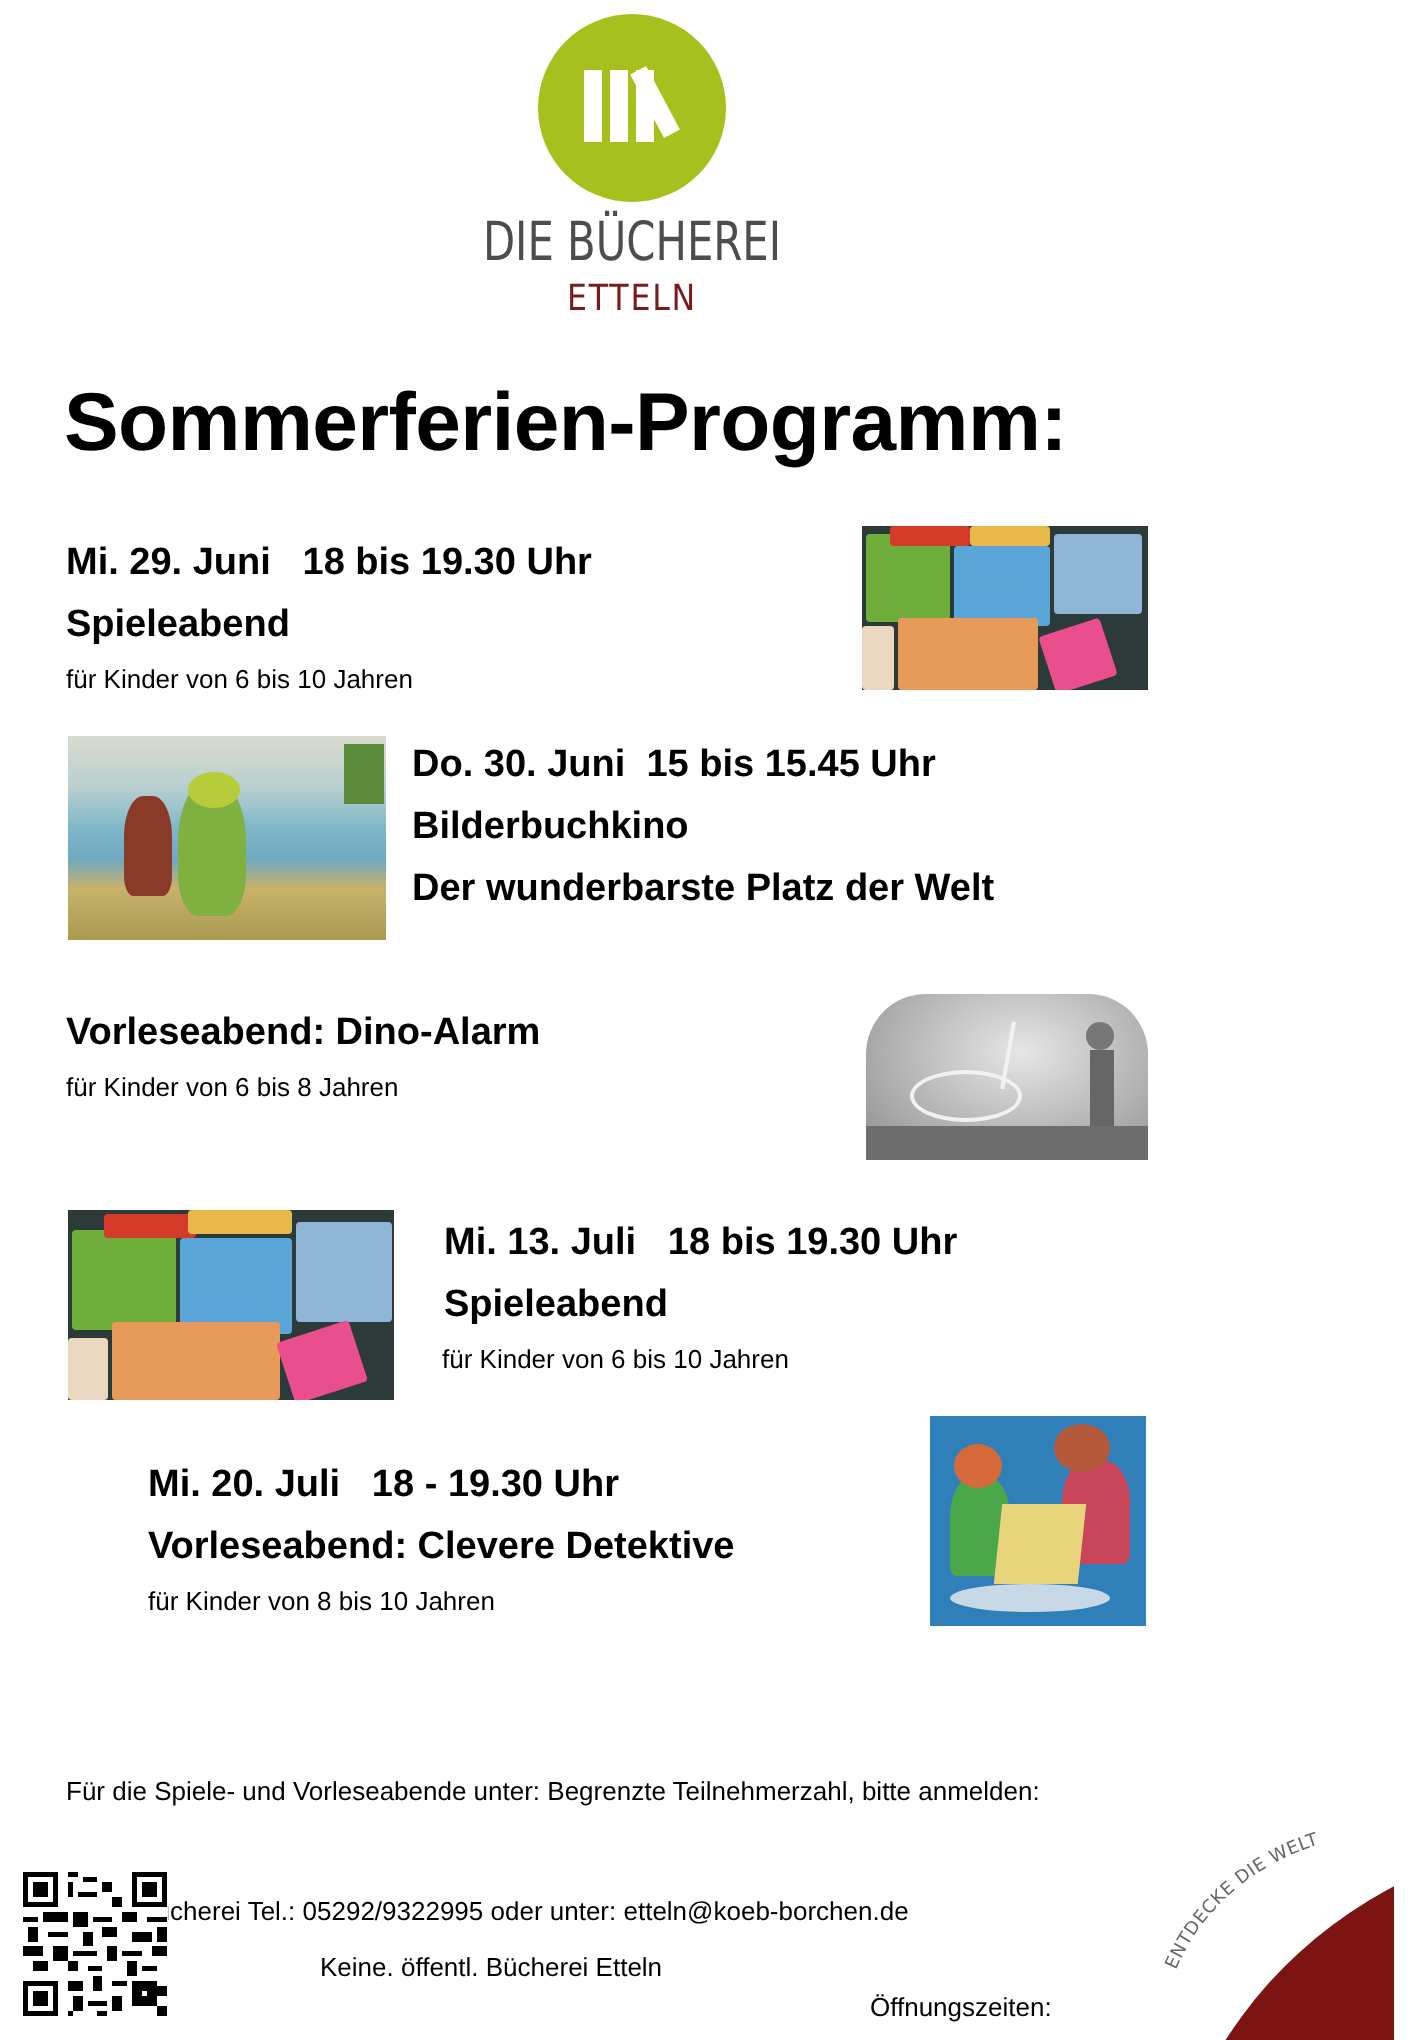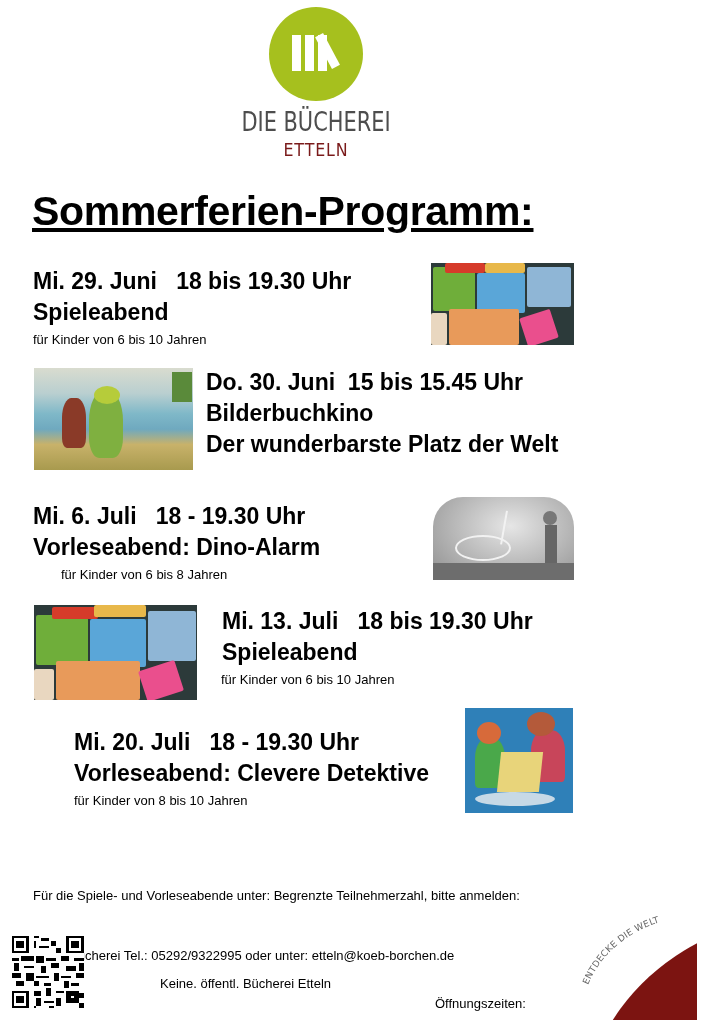--- a/index.html
+++ b/index.html
@@ -7,23 +7,23 @@
   body { position: relative; font-family: "Liberation Sans", "DejaVu Sans", sans-serif; color: #000; }
 
   .abs { position: absolute; }
 
   
   .logo-circle { left: 269px; top: 7px; width: 94px; height: 94px; border-radius: 50%; background: #a6c01e; }
   .logo-circle .book { position: absolute; background: #fff; top: 28px; width: 9px; height: 36px; }
   .logo-name { left: 200px; top: 106px; width: 232px; text-align: center; font-family: "DejaVu Sans", sans-serif; font-size: 27px; color: #4d4d4d; letter-spacing: 0px; font-stretch: condensed; transform: scaleX(0.86); transform-origin: center; }
   .logo-sub { left: 200px; top: 139px; width: 232px; text-align: center; font-family: "DejaVu Sans", sans-serif; font-size: 18px; color: #7a1a1a; letter-spacing: 1px; transform: scaleX(0.88); transform-origin: center; }
 
-  .title { left: 32px; top: 188px; font-size: 41px; font-weight: bold; letter-spacing: -0.3px; text-decoration: underline; }
-
-  .ev-line { font-weight: bold; font-size: 23px; line-height: 31px; white-space: pre; }
+  .title { left: 32px; top: 188px; font-size: 41px; font-weight: bold; letter-spacing: -0.3px; }
+
+  .ev-line { font-weight: bold; font-size: 19px; line-height: 31px; white-space: pre; }
   .ev-small { font-size: 13px; line-height: 18px; white-space: pre; }
 
   .img { overflow: hidden; }
 
   
   .games { background: #2c3a3a; }
   .games .box { position: absolute; border-radius: 2px; }
 
   
   .frog { background: linear-gradient(#d9dccf 0%, #b9cfd0 25%, #7fb8c8 45%, #6fa9bf 60%, #c8b26a 75%, #a89a4e 100%); }
@@ -80,23 +80,22 @@
   <div style="position:absolute; left:28px; top:30px; width:24px; height:50px; background:#8a3a28; border-radius:40% 40% 20% 20%;"></div>
   <div style="position:absolute; left:138px; top:4px; width:20px; height:30px; background:#5a8a3a;"></div>
 </div>
 <div class="abs" style="left:206px; top:367px;">
   <div class="ev-line">Do. 30. Juni  15 bis 15.45 Uhr</div>
   <div class="ev-line">Bilderbuchkino</div>
   <div class="ev-line">Der wunderbarste Platz der Welt</div>
 </div>
 
 <div class="abs" style="left:33px; top:501px;">
-  <div class="ev-line">Mi. 6. Juli   18 - 19.30 Uhr</div>
   <div class="ev-line">Vorleseabend: Dino-Alarm</div>
-  <div class="ev-small" style="margin-top:3px;margin-left:28px;">für Kinder von 6 bis 8 Jahren</div>
+  <div class="ev-small" style="margin-top:3px;">für Kinder von 6 bis 8 Jahren</div>
 </div>
 <div class="abs img dino" style="left:433px; top:497px; width:141px; height:83px; border-radius:30px 30px 0 0;">
   <div style="position:absolute; left:22px; top:38px; width:56px; height:26px; border:2px solid #f2f2f2; border-radius:50%;"></div>
   <div style="position:absolute; left:70px; top:14px; width:6px; height:34px; border-left:2px solid #f2f2f2; transform:rotate(10deg);"></div>
   <div style="position:absolute; left:110px; top:14px; width:14px; height:14px; background:#777; border-radius:50%;"></div>
   <div style="position:absolute; left:112px; top:28px; width:12px; height:40px; background:#666;"></div>
   <div style="position:absolute; left:0; top:66px; width:141px; height:17px; background:#6d6d6d;"></div>
 </div>
 
 <div class="abs img games" style="left:34px; top:605px; width:163px; height:95px;">

